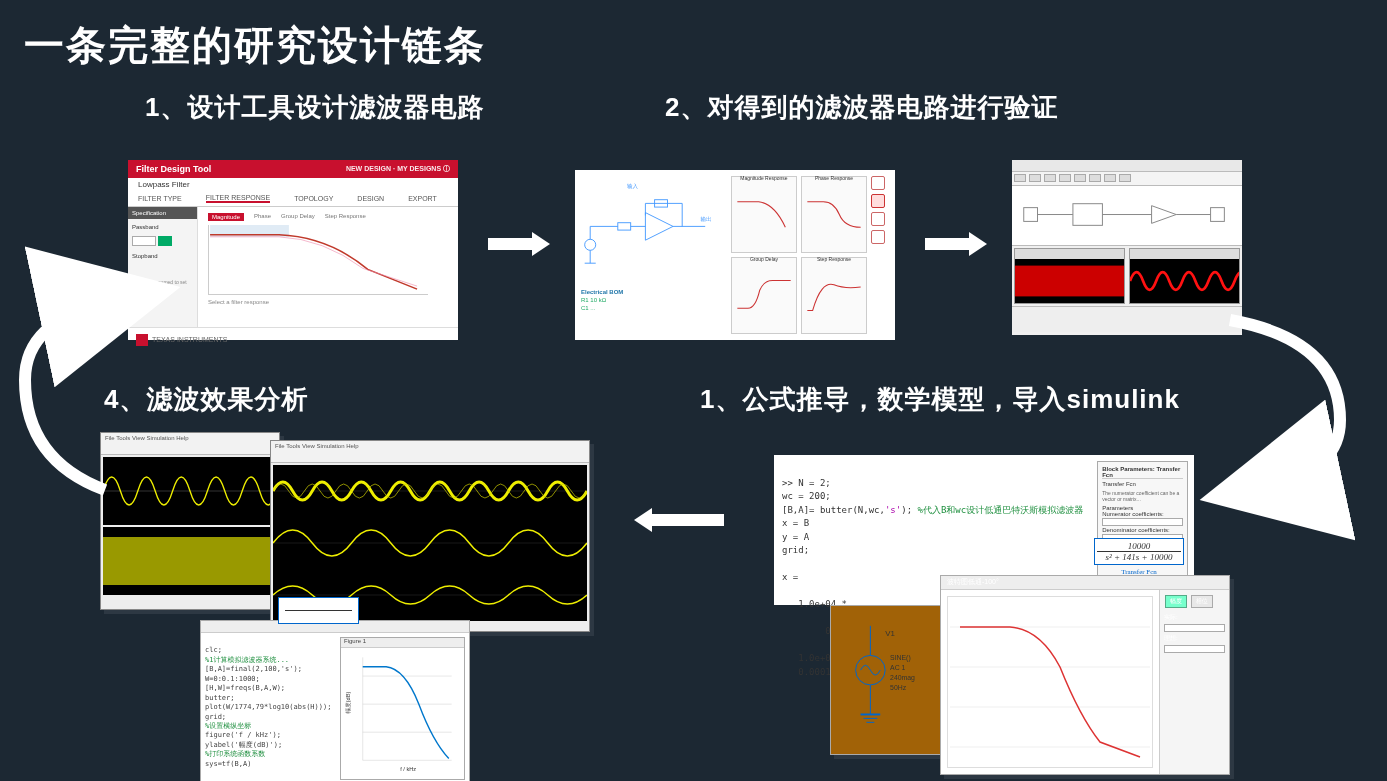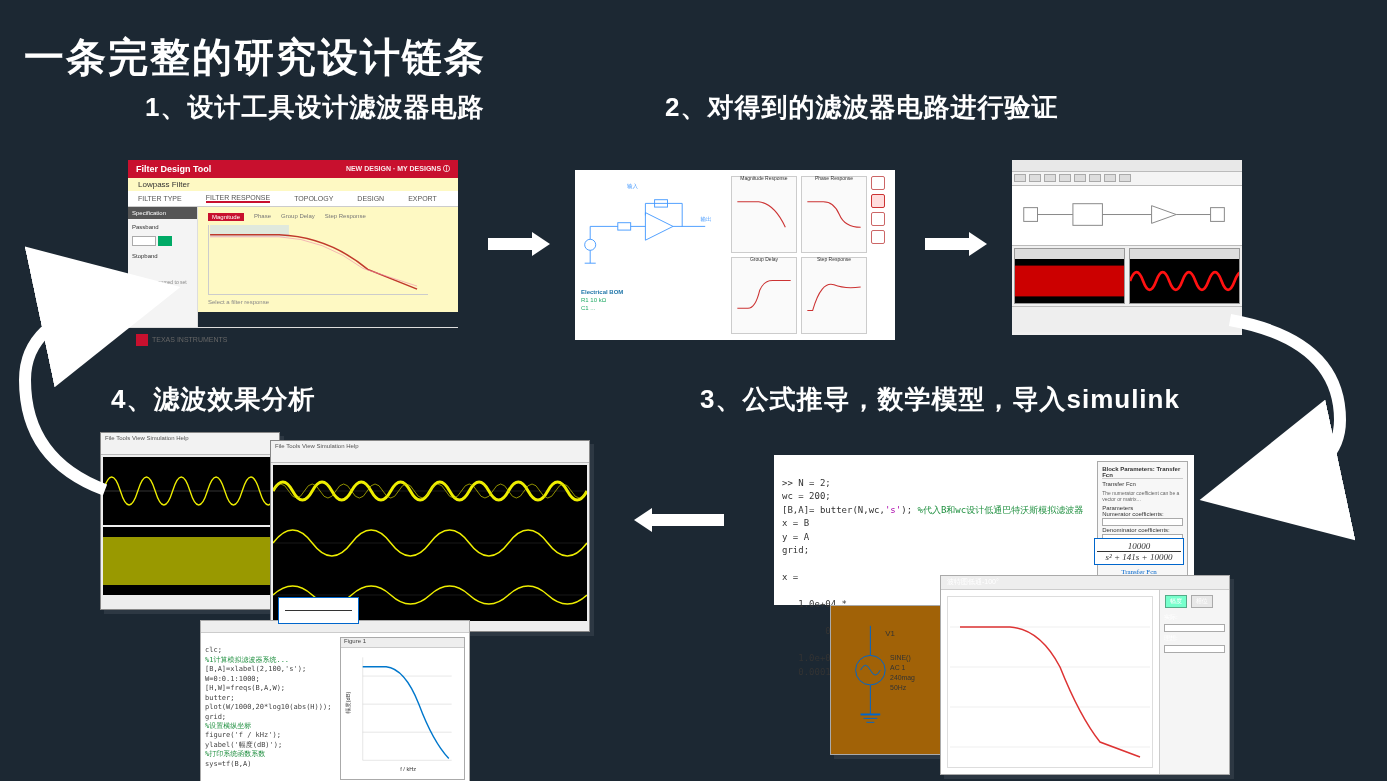--- a/index.html
+++ b/index.html
@@ -9,43 +9,42 @@
     font-family: "Microsoft YaHei", "PingFang SC", sans-serif;
     color: #fff;
     position: relative;
   }
   .slide-title {
     position: absolute;
     top: 18px; left: 24px;
     font-size: 40px;
     font-weight: 700;
     letter-spacing: 2px;
-    margin-top: 12px;
   }
   .step-title {
     position: absolute;
     font-size: 26px;
     font-weight: 700;
     letter-spacing: 1px;
   }
   .step1-title { top: 90px; left: 145px; }
   .step2-title { top: 90px; left: 665px; }
   .step3-title { top: 382px; left: 700px; }
-  .step4-title { top: 382px; left: 111px; }
+  .step4-title { top: 382px; left: 104px; }
 
   
   .fig-stack { position: absolute; }
   .fig-stack .tile {
     background: #fff;
     border: 1px solid #999;
     box-shadow: 4px 4px 0 rgba(255,255,255,0.08);
   }
 
   
-  .s1 { top: 160px; left: 128px; width: 330px; height: 152px; background:#fef9c3; font-size:8px; color:#333; }
+  .s1 { top: 160px; left: 128px; width: 330px; height: 180px; background:#ffffff; font-size:8px; color:#333; }
   .s1 .red-bar { background:#c8102e; height:18px; display:flex; align-items:center; justify-content:space-between; padding:0 8px; color:#fff; font-size:9px; font-weight:600; }
   .s1 .tabs { height:16px; background:#fff; border-bottom:1px solid #ccc; font-size:7px; display:flex; gap:24px; padding:0 10px; align-items:center; color:#555; }
   .s1 .body { display:flex; height:120px; }
   .s1 .sidebarL { width:70px; background:#f4f4f4; border-right:1px solid #ddd; padding:4px; font-size:6px; line-height:1.4; }
   .s1 .sidebarL .hdr { background:#555; color:#fff; padding:2px 4px; margin:-4px -4px 4px -4px; }
   .s1 .plot { flex:1; padding:6px 10px; position:relative; }
   .s1 .subtabs { font-size:6px; color:#777; display:flex; gap:10px; margin-bottom:4px; }
   .s1 .subtabs span:first-child { background:#c8102e; color:#fff; padding:1px 4px; }
   .s1 svg.curve { width:220px; height:70px; border-left:1px solid #ccc; border-bottom:1px solid #ccc; }
   .s1 .foot { height:24px; border-top:1px solid #ddd; display:flex; align-items:center; padding:0 8px; font-size:7px; color:#666; }
@@ -142,21 +141,21 @@
 
   
   .carrow { position:absolute; overflow:visible; }
 </style>
 </head>
 <body>
 
 <div class="slide-title">一条完整的研究设计链条</div>
 <div class="step-title step1-title">1、设计工具设计滤波器电路</div>
 <div class="step-title step2-title">2、对得到的滤波器电路进行验证</div>
-<div class="step-title step3-title">3、公式推导，数学模型，导入simulink</div>
+<div class="step-title step3-title">1、公式推导，数学模型，导入simulink</div>
 <div class="step-title step4-title">4、滤波效果分析</div>
 
 <div class="fig-stack s1 tile">
   <div class="red-bar">
     <span>Filter Design Tool</span>
     <span style="font-size:7px;opacity:.9">NEW DESIGN · MY DESIGNS ⓘ</span>
   </div>
   <div style="padding:2px 10px;font-size:8px">Lowpass Filter</div>
   <div class="tabs">
     <span>FILTER TYPE</span>
@@ -427,25 +426,25 @@
     <div class="d">s² + 141s + 10000</div>
   </div>
 </div>
 
 <div class="fig-stack s4b tile">
   <div class="mh"></div>
   <div class="body4">
     <div class="ed">
 <span>clc;</span>
 <span><span class="cmt">%1计算模拟滤波器系统...</span></span>
-<span>[B,A]=xlabel(2,100,'s');</span>
+<span>[B,A]=final(2,100,'s');</span>
 <span>W=0:0.1:1000;                </span>
 <span>[H,W]=freqs(B,A,W);</span>
 <span>butter;</span>
-<span>plot(W/1000,20*log10(abs(H)));</span>
+<span>plot(W/1774,79*log10(abs(H)));</span>
 <span>grid;</span>
 <span class="cmt">%设置横纵坐标</span>
 <span>figure('f / kHz');</span>
 <span>ylabel('幅度(dB)');</span>
 <span class="cmt">%打印系统函数系数</span>
 <span>sys=tf(B,A)</span>
     </div>
     <div class="fig">
       <div class="fh">Figure 1</div>
       <svg viewBox="0 0 125 140">

